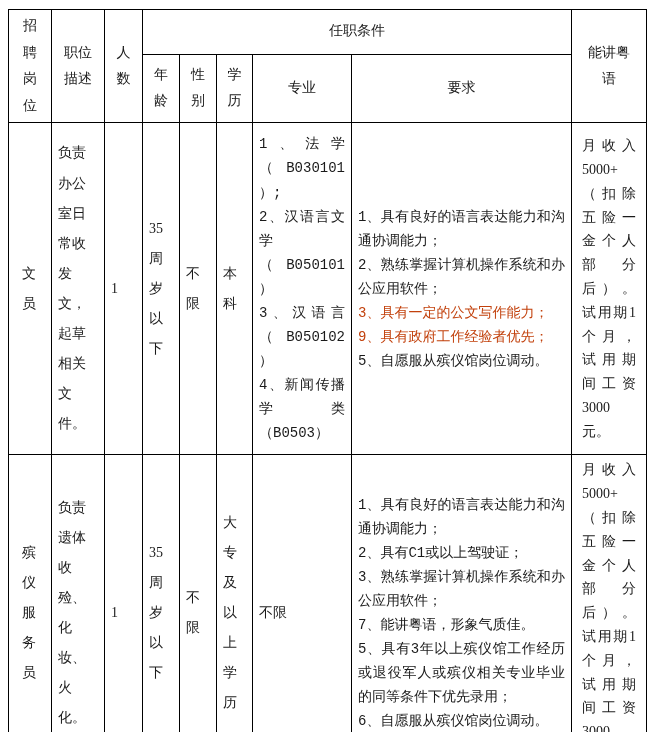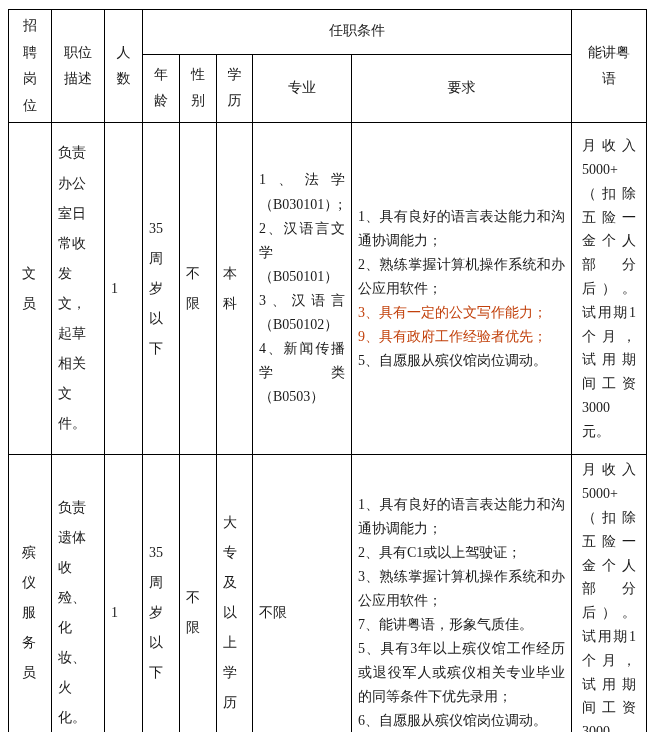--- a/index.html
+++ b/index.html
@@ -27,21 +27,21 @@
     overflow-wrap: break-word;
   }
   th { text-align: center; line-height: 1.9; }
   tr.h-top   { height: 39px; }
   tr.h-sub   { height: 57px; }
   tr.h-row1  { height: 332px; }
   tr.h-row2  { height: 286px; }
 
   .c-center  { text-align: left; line-height: 2.15; }
   .c-narrow  { padding-left: 13px; padding-right: 13px; }
-  .c-justify { text-align: justify; text-justify: inter-ideograph; line-height: 1.72; }
+  .c-justify { text-align: justify; text-justify: inter-ideograph; line-height: 1.72; font-family: Liberation Mono, monospace; }
   .c-salary  { text-align: justify; text-justify: inter-ideograph; line-height: 1.7; padding-left: 10px; padding-right: 10px; }
   .hdr-salary { padding-left: 16px; padding-right: 16px; }
 
   .req-line  { text-align: justify; margin: 0; }
   .major-line{ text-align: justify; margin: 0; }
   .muted     { color: #c2410c; }
 </style>
 </head>
 <body>
 

